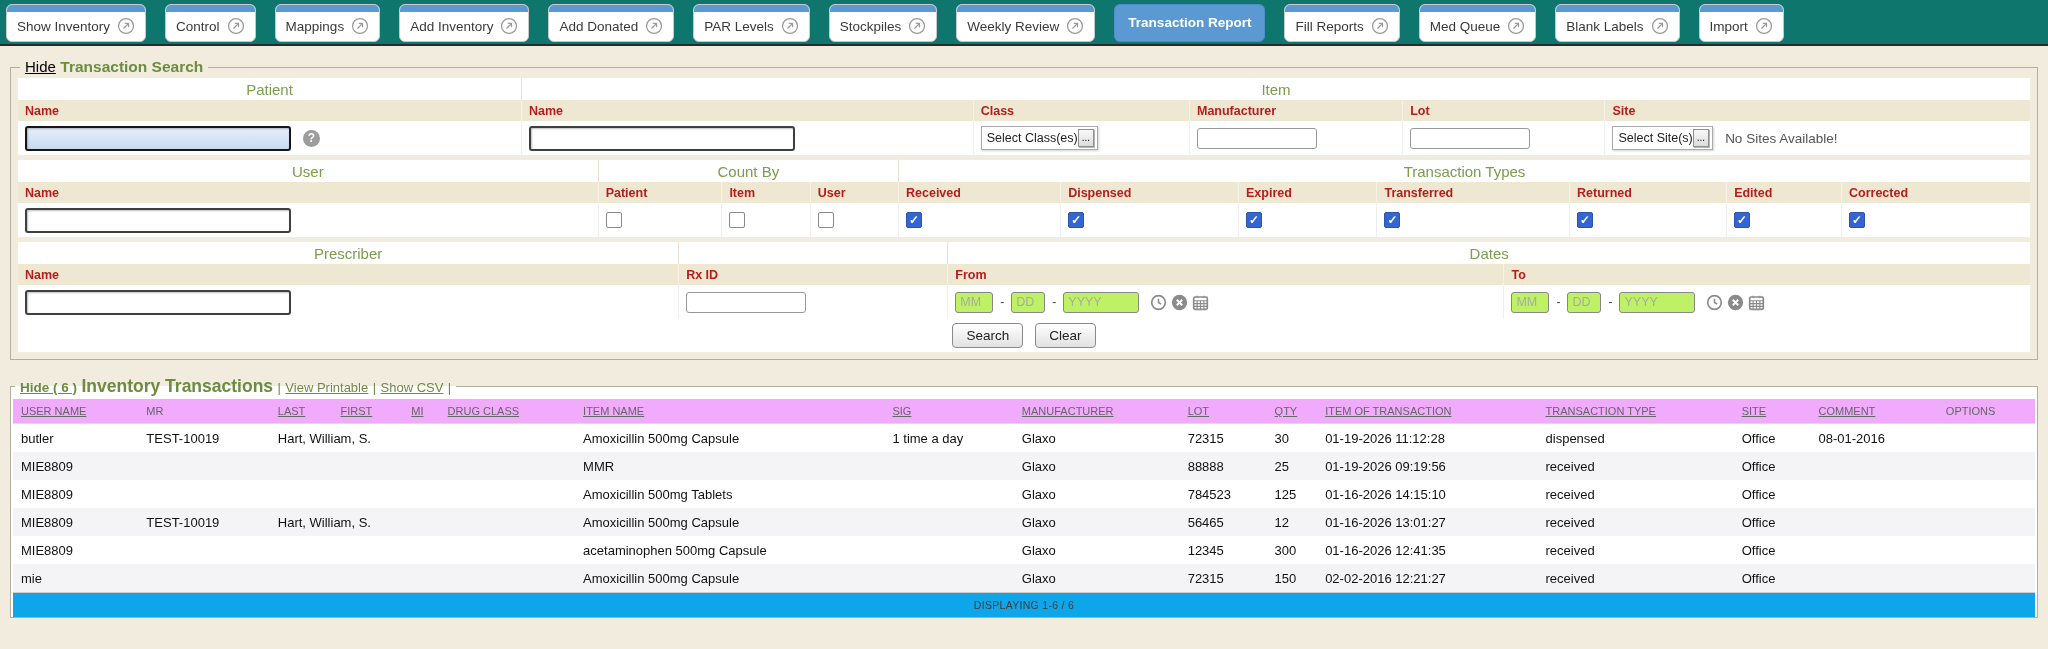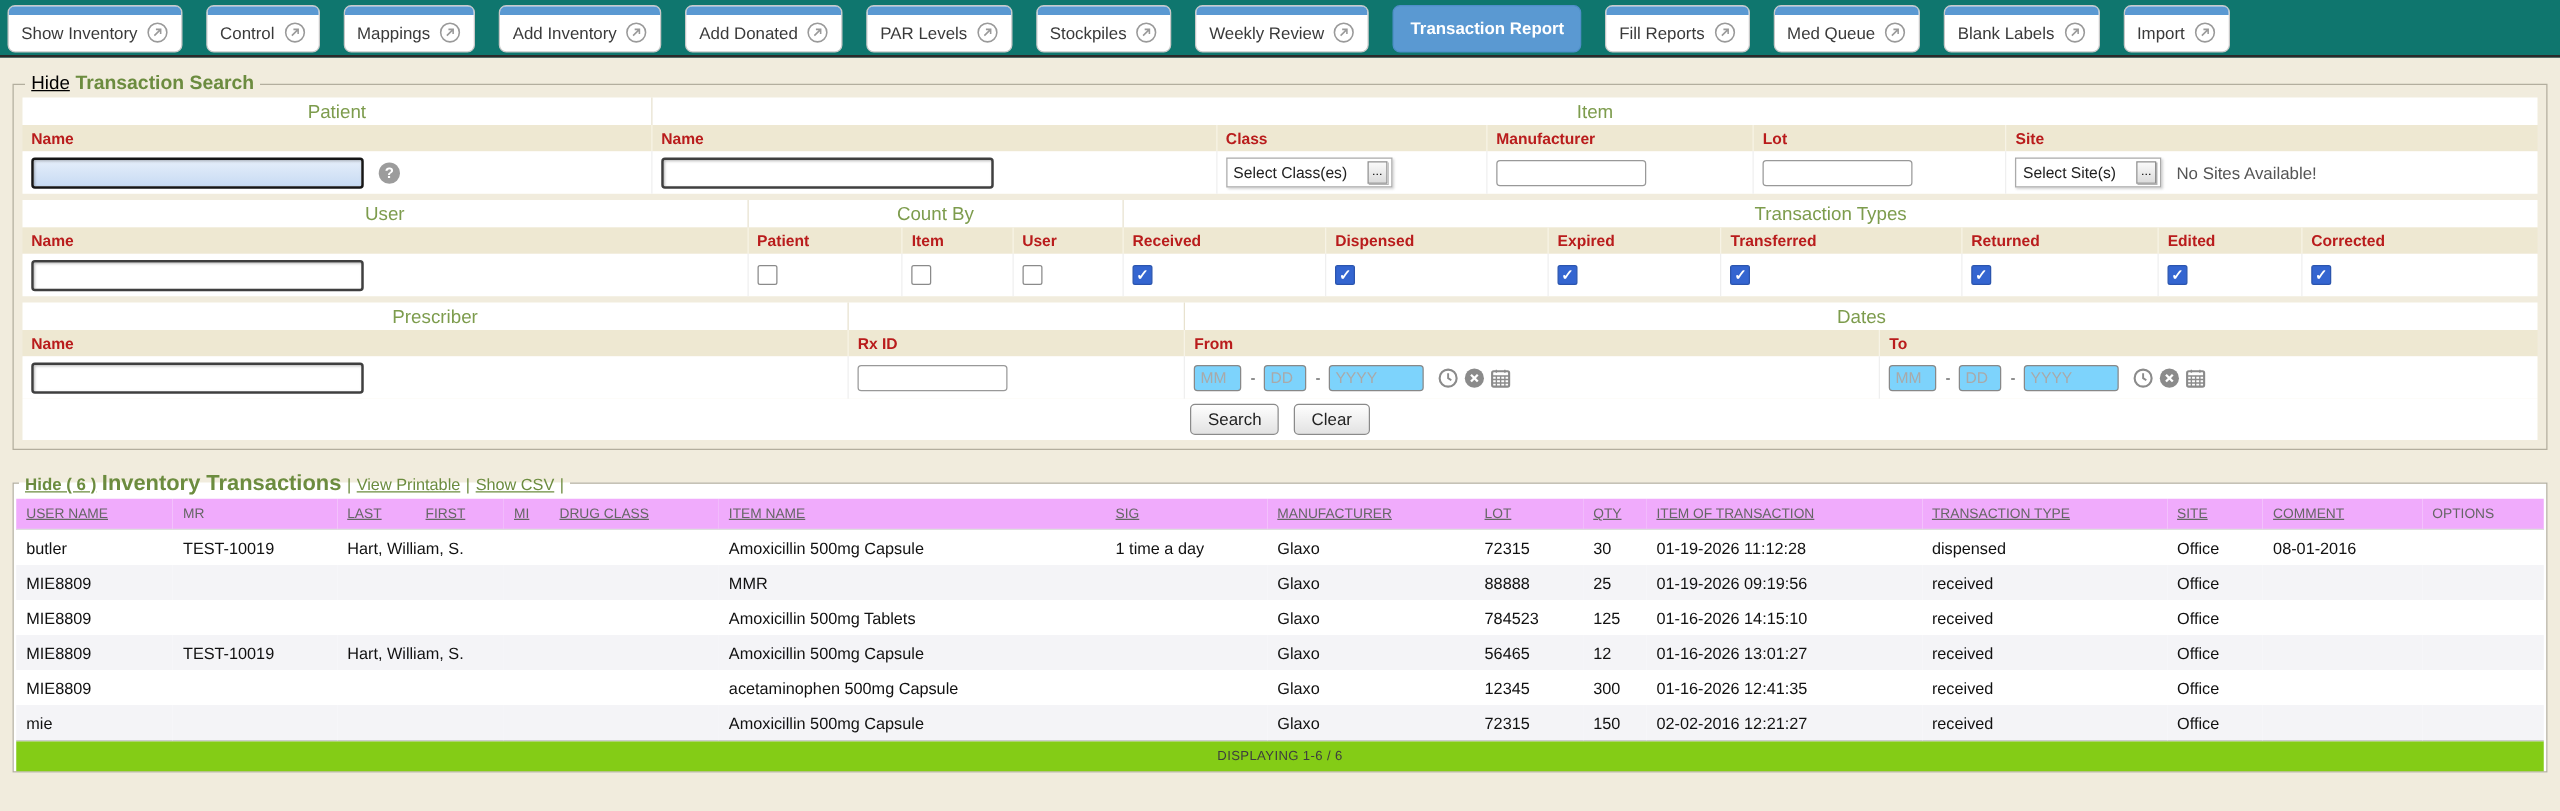--- a/index.html
+++ b/index.html
@@ -82,36 +82,36 @@
   .focus-blue {
     background:linear-gradient(180deg,#e5eefa 0%,#c8dbf3 100%);
     border-color:#161616;
   }
   .small-input {
     width:120px; height:21px; border:1px solid #999; border-radius:3px;
     font-size:13px; padding:0 4px; outline:none; background:#fff;
   }
   .date-input {
     height:21px; border:1px solid #888; border-radius:3px;
-    font-size:12.5px; padding:0 4px; outline:none; background:#7dd3fc; color:#333;
+    font-size:12.5px; padding:0 4px; outline:none; background:#bef264; color:#333;
   }
   .date-input::placeholder { color:#a9a9a9; }
   .di-mm{width:38px} .di-dd{width:34px} .di-yy{width:76px}
   .date-sep { color:#444; font-size:12px; margin:0 1px; }
   .date-icons { display:inline-flex; align-items:center; gap:4px; margin-left:5px; }
   .icon-btn { display:inline-flex; cursor:pointer; }
 
   .help-icon {
     display:inline-block; width:17px; height:17px; border-radius:50%;
     background:#9c9c9c; color:#fff; font-size:12px; font-weight:bold;
     text-align:center; line-height:17px; margin-left:6px; cursor:pointer;
   }
 
   .picker {
-    display:inline-flex; align-items:center; gap:16px;
+    display:inline-flex; align-items:center; gap:0;
     border:1px solid #aaa; background:#fff; padding:2px 3px 2px 5px;
     font-size:12.5px; color:#222; box-shadow:1px 1px 2px rgba(0,0,0,.18); cursor:pointer;
   }
   .dots-btn {
     border:1px solid #8f8f8f; background:linear-gradient(180deg,#fafafa,#dcdcdc);
     font-size:10px; line-height:12px; padding:2px 3px; cursor:pointer;
     box-shadow:1px 1px 0 #b5b5b5;
   }
   .no-sites { color:#555; font-size:13.5px; margin-left:6px; }
 
@@ -146,21 +146,21 @@
     background:#f0abfc; color:#666; font-size:11px; font-weight:normal;
     text-align:left; padding:6px 8px; border-bottom:1px solid #ddd; white-space:nowrap;
     overflow:visible;
   }
   .txn thead th .sortable { text-decoration:underline; cursor:pointer; }
   .txn tbody td {
     padding:6.5px 8px; font-size:13px; color:#111; white-space:nowrap; overflow:visible;
   }
   .txn tbody tr.stripe { background:#f4f4f7; }
   .txn tfoot td {
-    background:#84cc16; border-top:1px solid #ccc; text-align:center;
+    background:#0ea5e9; border-top:1px solid #ccc; text-align:center;
     font-size:10.5px; letter-spacing:.3px; color:#3d3d3d; padding:6px;
   }
 </style>
 </head>
 <body>
 
 <div class="tabbar" id="tabbar">
     <div class="tab">
       <div class="cap"></div>
       <div class="tbody">

